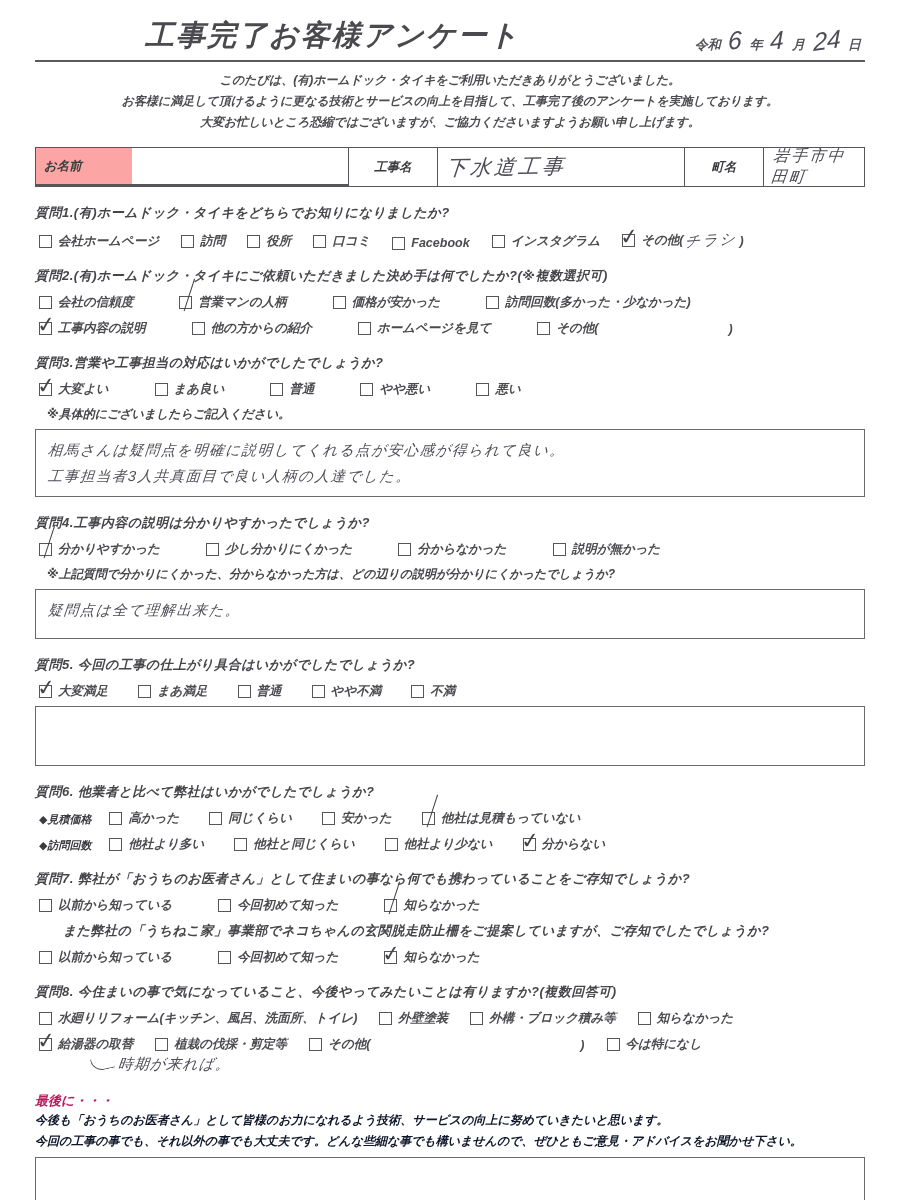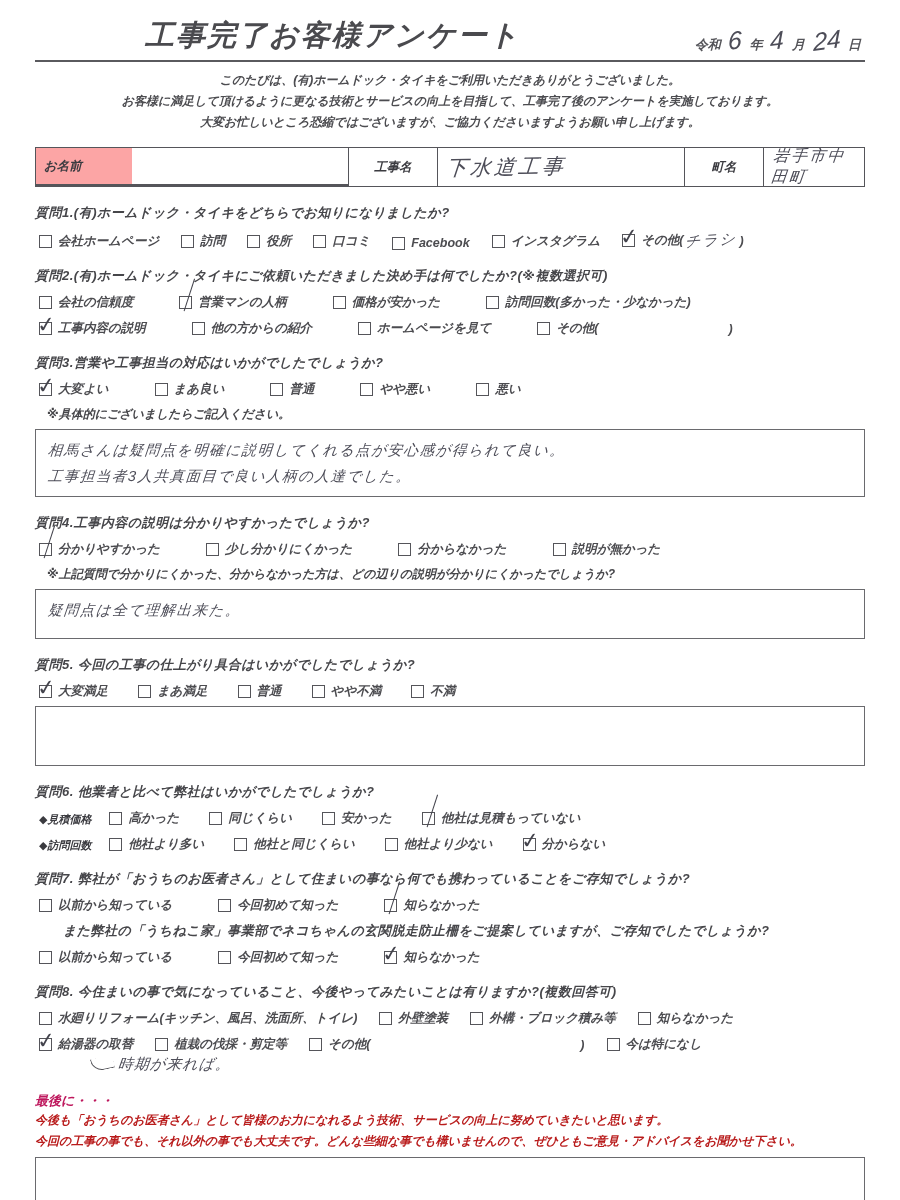--- a/index.html
+++ b/index.html
@@ -56,21 +56,21 @@
   .inline-hand{font-size:15px;letter-spacing:2px;transform:rotate(-4deg) skewX(-8deg);display:inline-block;margin:0 2px;}
   .cat{font-size:11px;font-weight:800;margin-right:18px;white-space:nowrap;}
 
   .note-wrap{display:flex;align-items:flex-start;padding-left:56px;margin-top:2px;}
   .note-arrow{width:22px;height:12px;border-bottom:1.6px solid #55555a;border-left:1.6px solid #55555a;border-bottom-left-radius:12px;margin-right:4px;margin-top:2px;transform:rotate(-12deg);}
   .note-hand{font-size:15px;letter-spacing:1px;color:#4d4d58;transform:skewX(-6deg);}
 
   
   .closing{margin-top:18px;}
   .closing-label{font-size:13px;font-weight:800;color:#be185d;}
-  .closing-line{font-size:12px;font-weight:700;color:#b91c1c;line-height:1.75;}
+  .closing-line{font-size:12px;font-weight:700;color:#0f172a;line-height:1.75;}
   .bigbox{border:1.6px solid #6a6a6e;height:48px;margin-top:5px;}
 </style>
 </head>
 <body>
 
 <div class="page">
 
   <div class="hdr">
     <div class="title">工事完了お客様アンケート</div>
     <div class="dateline">

